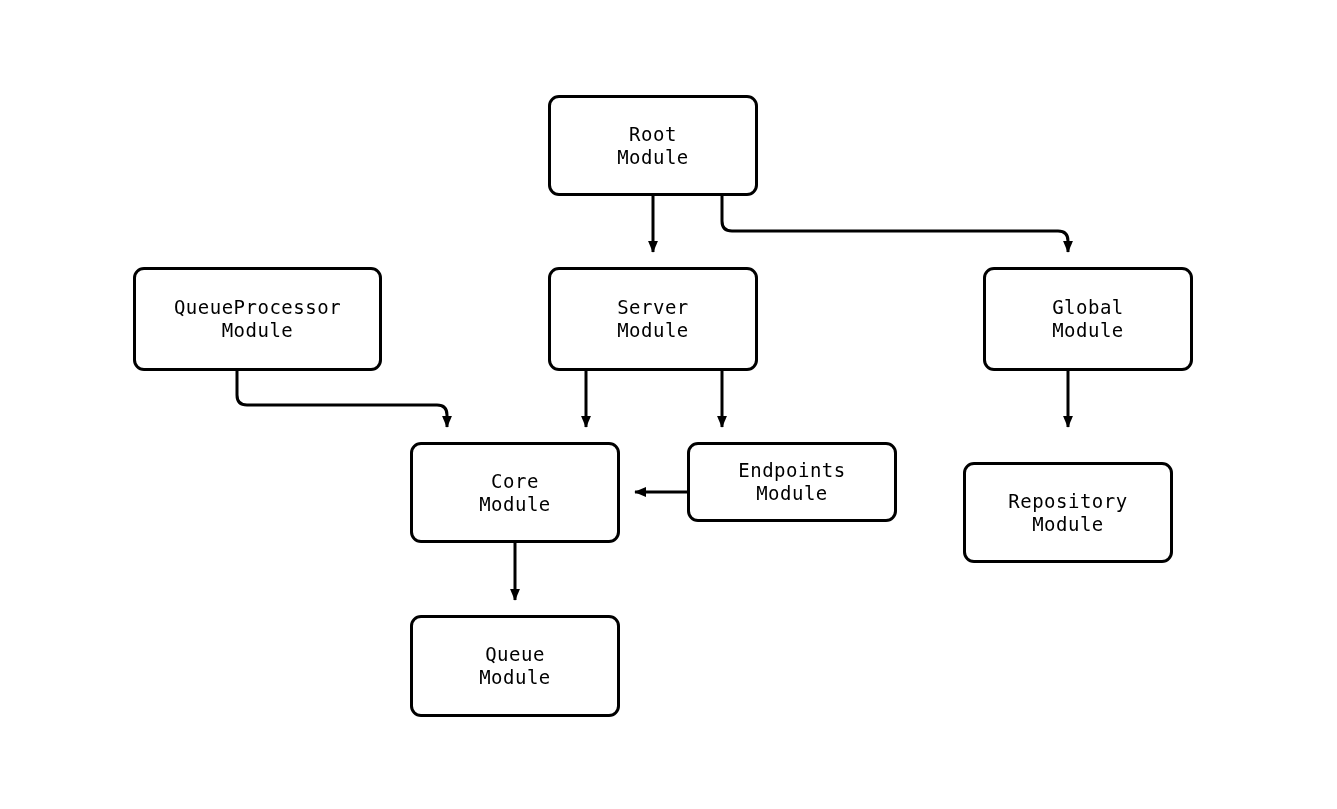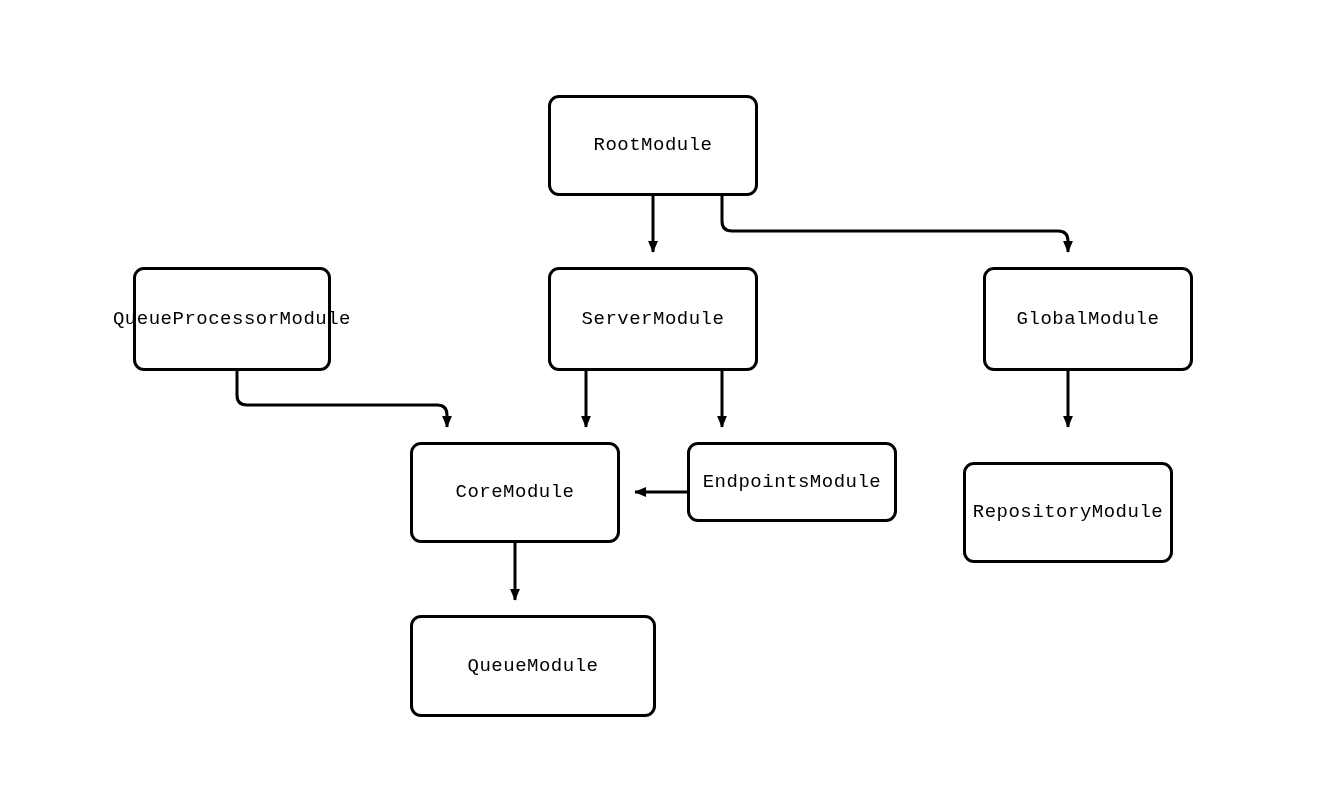--- a/index.html
+++ b/index.html
@@ -34,25 +34,24 @@
     width: 1337px;
     height: 809px;
   }
   .node {
     position: absolute;
     box-sizing: border-box;
     background: #ffffff;
     border: 3px solid #000000;
     border-radius: 11px;
     display: flex;
-    flex-direction: row;
+    flex-direction: column;
     align-items: center;
     justify-content: center;
     text-align: center;
-    font-family: Liberation Mono, monospace;
   }
   .node-line {
     font-size: 19px;
     line-height: 23px;
     letter-spacing: 0.5px;
     color: #000000;
     white-space: pre;
     font-weight: 400;
   }
 </style>
@@ -89,21 +88,21 @@
     </g>
   </svg>
 
   <div id="node-layer">
 
     <div class="node" style="left:548px; top:95px; width:210px; height:101px;">
       <div class="node-line">Root</div>
       <div class="node-line">Module</div>
     </div>
 
-    <div class="node" style="left:133px; top:267px; width:198px; height:104px;">
+    <div class="node" style="left:133px; top:267px; width:249px; height:104px;">
       <div class="node-line">QueueProcessor</div>
       <div class="node-line">Module</div>
     </div>
 
     <div class="node" style="left:548px; top:267px; width:210px; height:104px;justify-content:center;">
       <div class="node-line">Server</div>
       <div class="node-line">Module</div>
     </div>
 
     <div class="node" style="left:963px; top:267px; width:210px; height:104px;margin-left:20px;">
@@ -119,19 +118,19 @@
     <div class="node" style="left:687px; top:442px; width:210px; height:80px;">
       <div class="node-line">Endpoints</div>
       <div class="node-line">Module</div>
     </div>
 
     <div class="node" style="left:963px; top:442px; width:210px; height:101px;margin-top:20px;">
       <div class="node-line">Repository</div>
       <div class="node-line">Module</div>
     </div>
 
-    <div class="node" style="left:410px; top:615px; width:246px; height:102px;">
+    <div class="node" style="left:410px; top:615px; width:210px; height:102px;">
       <div class="node-line">Queue</div>
       <div class="node-line">Module</div>
     </div>
 
   </div>
 </div>
 
 </body></html>

